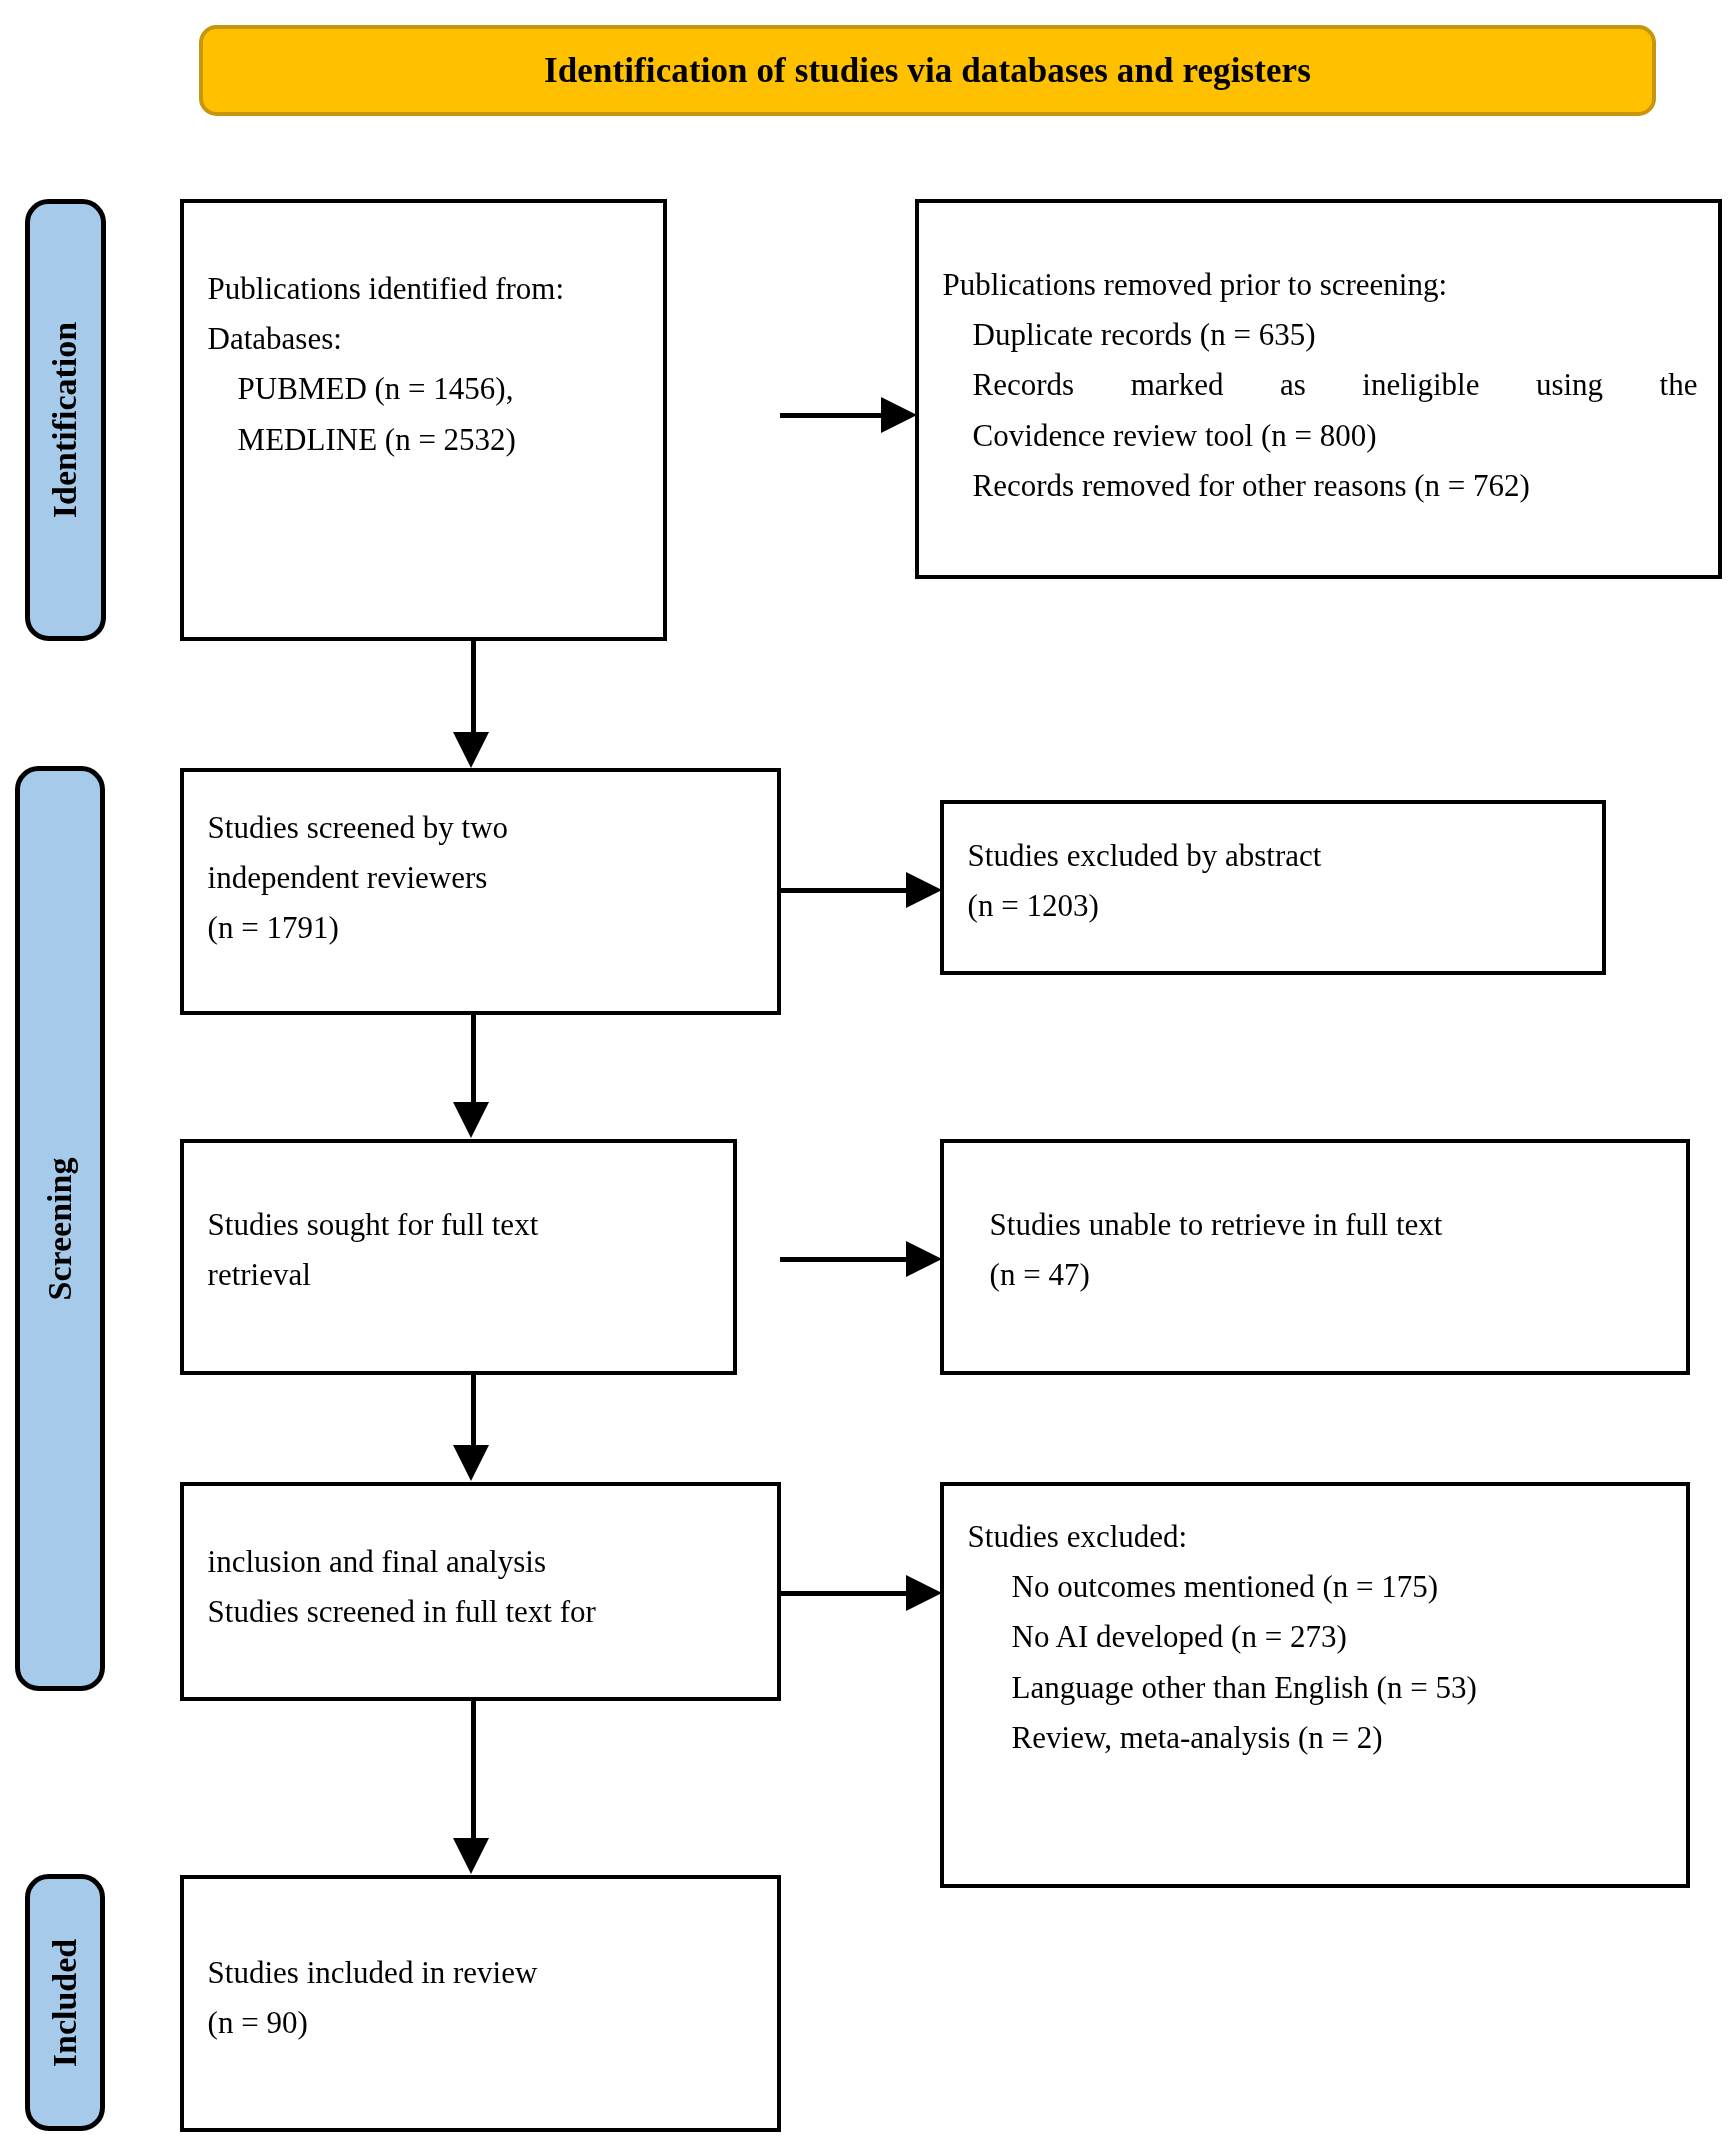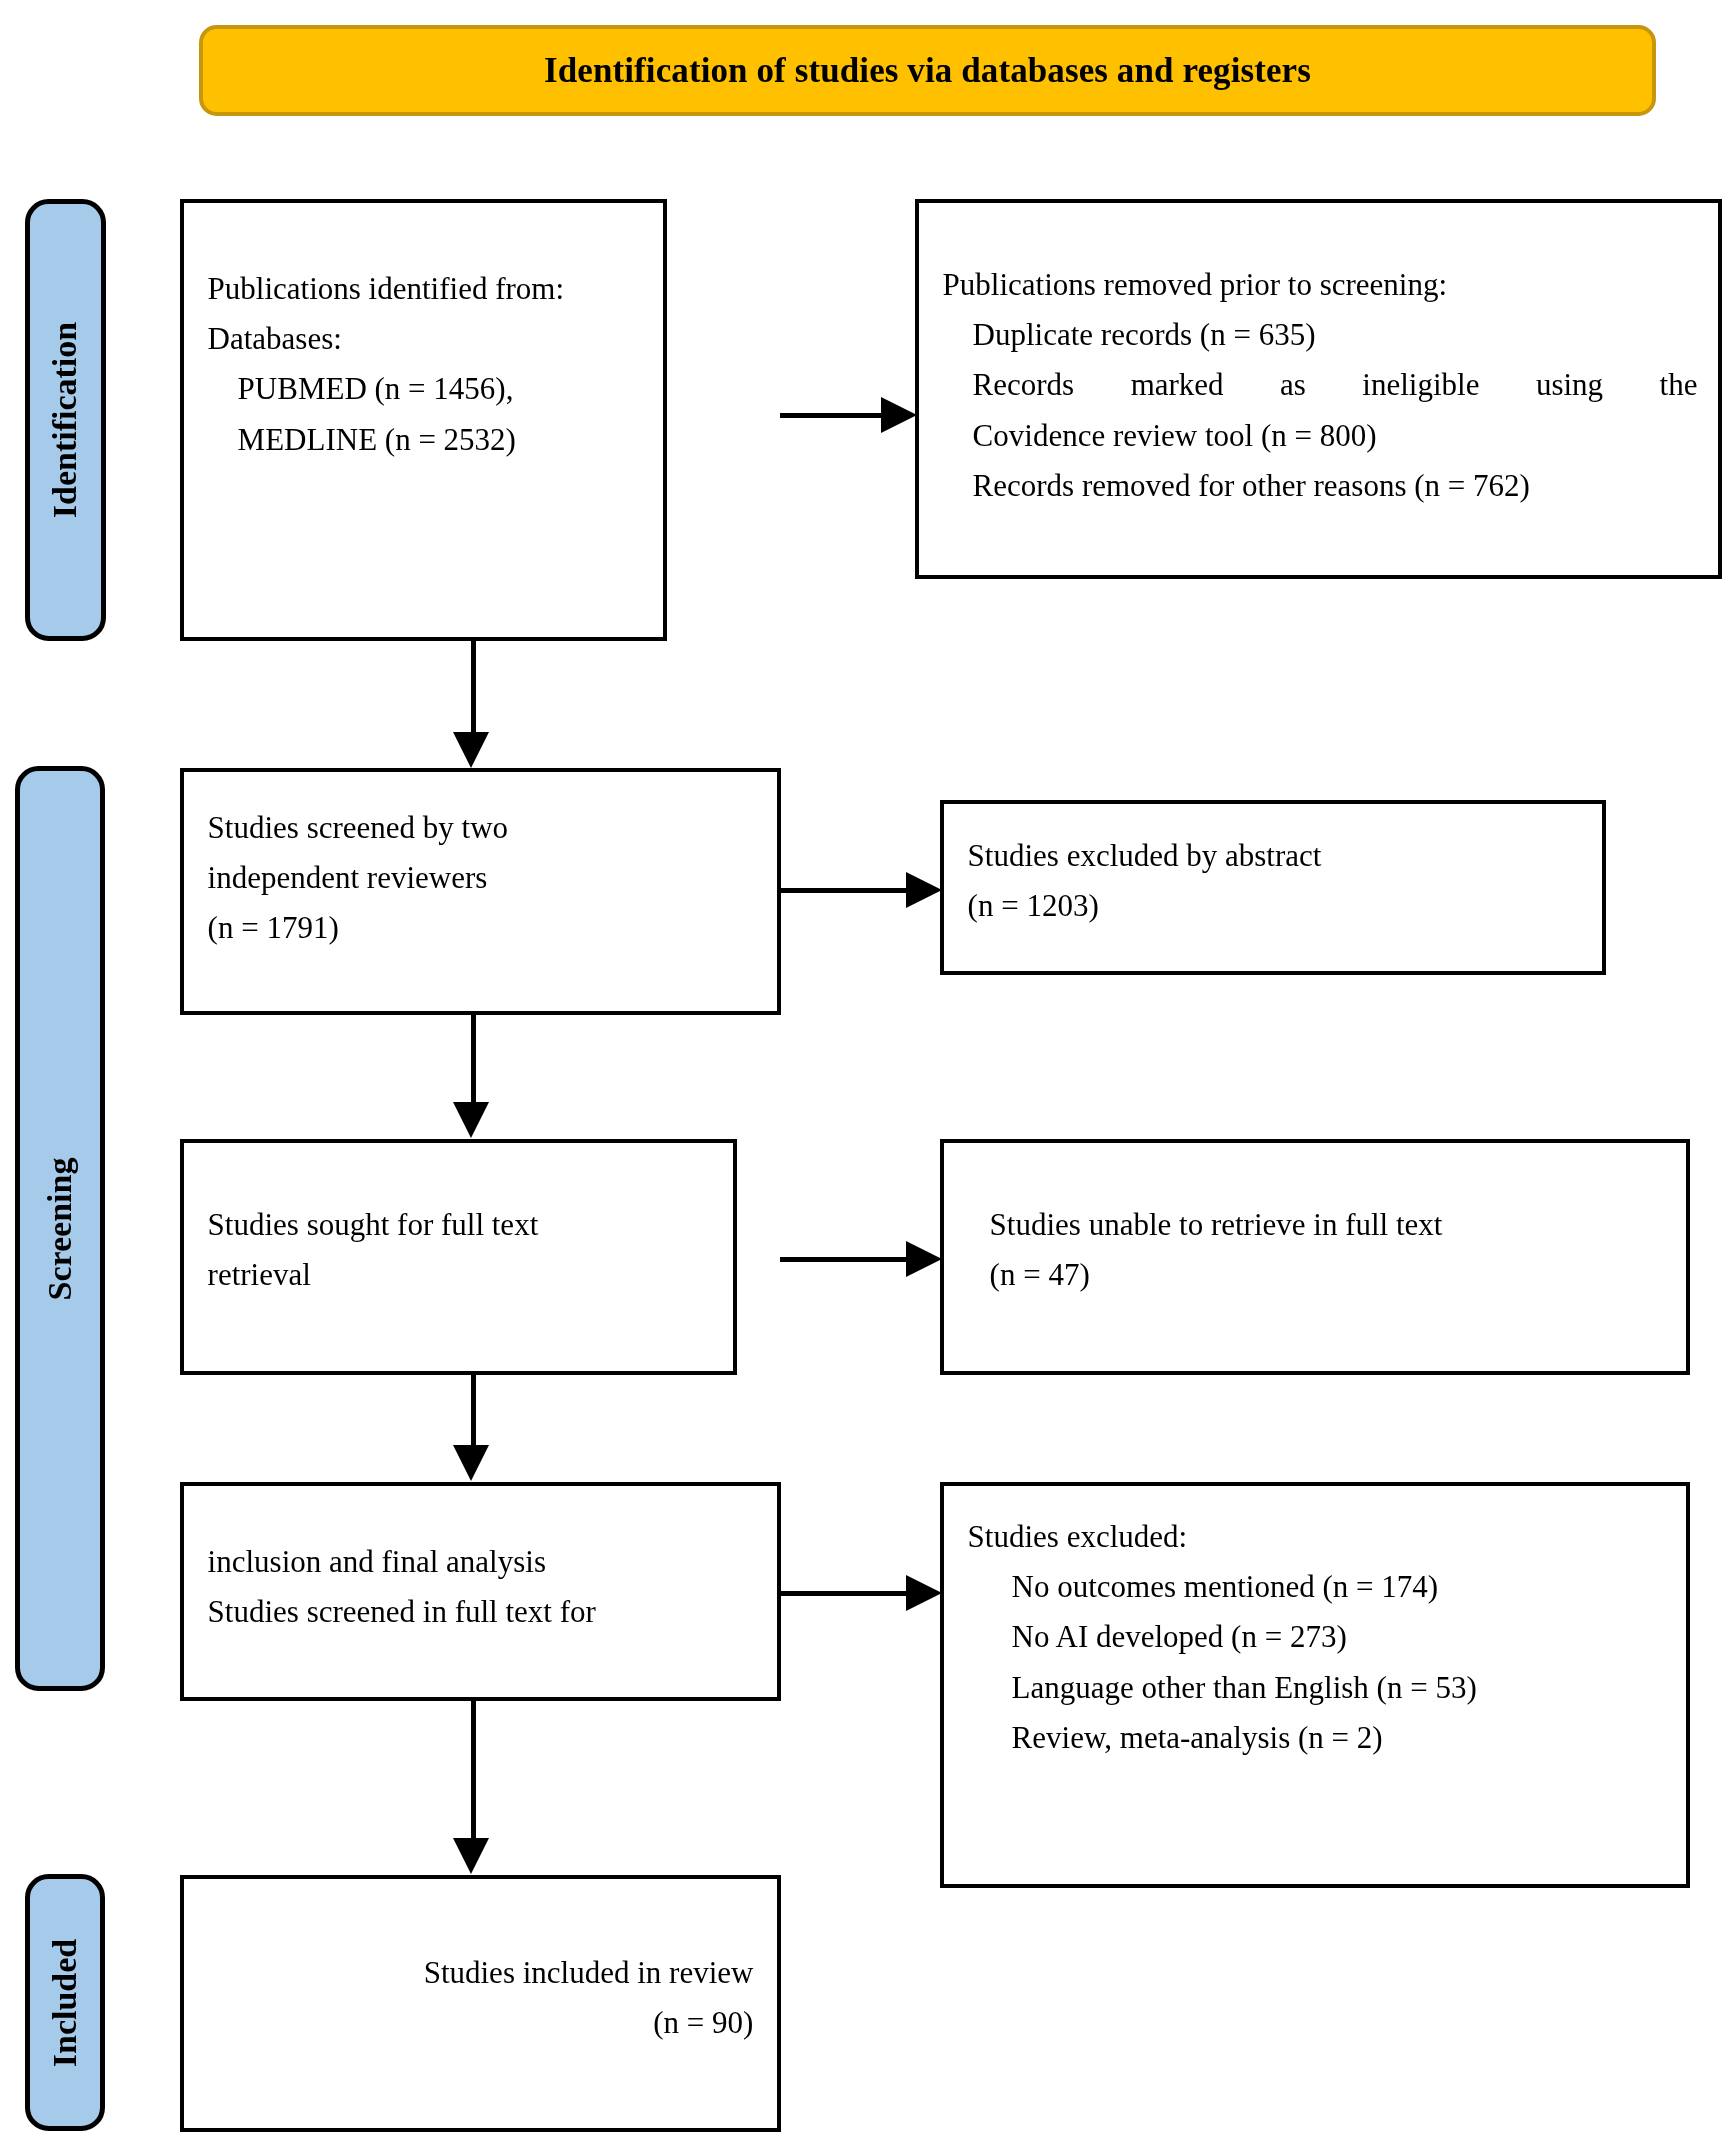--- a/index.html
+++ b/index.html
@@ -74,21 +74,21 @@
   #box-removed      {left:915px; top:199px;  width:807px; height:380px;}
   #box-excl-abstract{left:940px; top:800px; width:666px; height:175px;}
   #box-unable       {left:940px; top:1139px; width:750px; height:236px;padding-left:22px;}
   #box-excluded     {left:940px; top:1482px; width:750px; height:406px;}
 
   #box-identified .inner{padding-top:61px;}
   #box-removed .inner{padding-top:57px; padding-right:20.6px;}
   #box-screened .inner{padding-top:31px;}
   #box-sought .inner{padding-top:57px;}
   #box-fulltext .inner{padding-top:51px;}
-  #box-included .inner{padding-top:69px;text-align:right;}
+  #box-included .inner{padding-top:69px;}
   #box-excl-abstract .inner{padding-top:27px;}
   #box-unable .inner{padding-top:57px;}
   #box-excluded .inner{padding-top:26px;}
 
   
   .vline{position:absolute;width:4.6px;background:#000;}
   .hline{position:absolute;height:4.6px;background:#000;}
   .arrow-down{
     position:absolute;width:0;height:0;
     border-left:18px solid transparent;
@@ -192,21 +192,21 @@
   <div id="box-fulltext" class="box">
     <div class="inner">
       <span class="line">inclusion and final analysis</span>
       <span class="line">Studies screened in full text for</span>
     </div>
   </div>
 
   <div id="box-excluded" class="box">
     <div class="inner">
       <span class="line">Studies excluded:</span>
-      <span class="line ind2">No outcomes mentioned (n = 174)</span>
+      <span class="line ind2">No outcomes mentioned (n = 175)</span>
       <span class="line ind2">No AI developed (n = 273)</span>
       <span class="line ind2">Language other than English (n = 53)</span>
       <span class="line ind2">Review, meta-analysis (n = 2)</span>
     </div>
   </div>
 
   <div id="box-included" class="box">
     <div class="inner">
       <span class="line">Studies included in review</span>
       <span class="line">(n = 90)</span>

